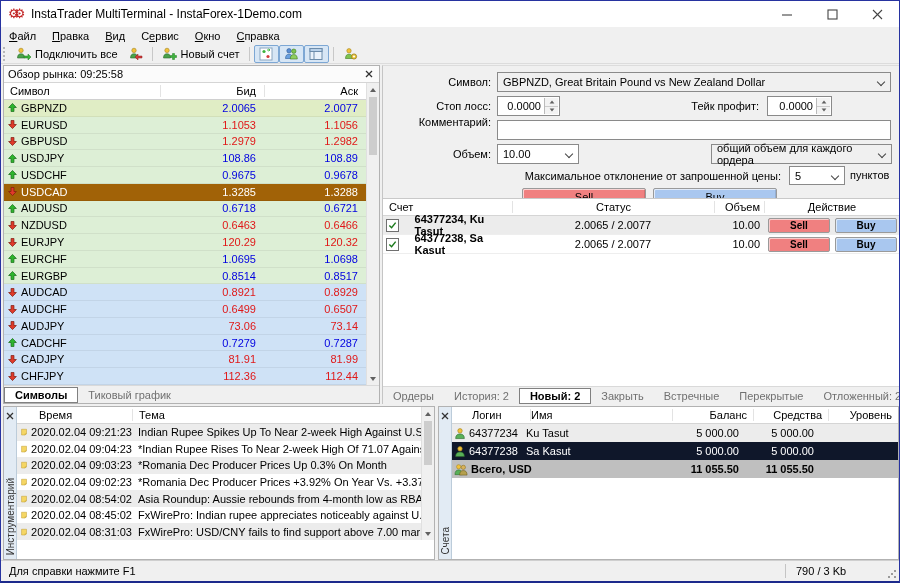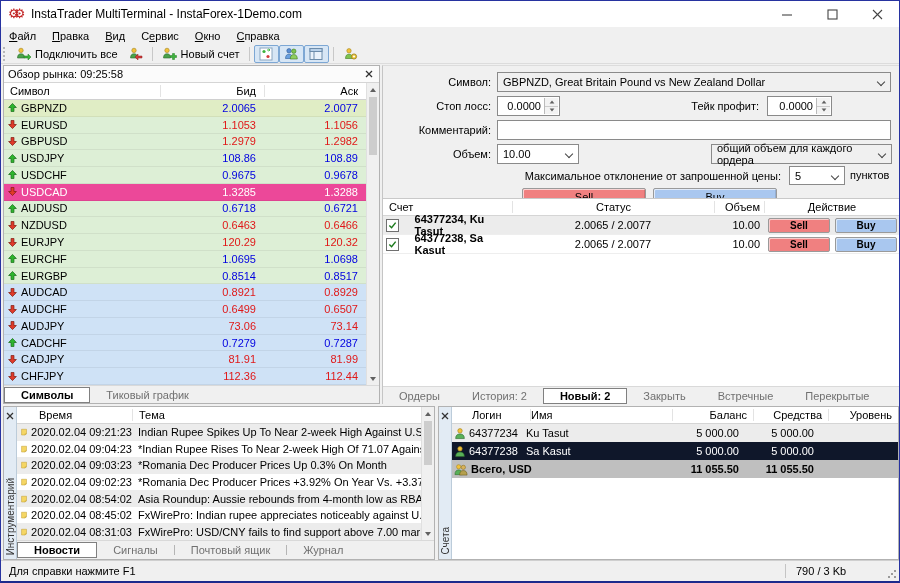--- a/index.html
+++ b/index.html
@@ -38,25 +38,25 @@
   .mw-colhead { position:absolute; top:17px; left:0; right:13px; height:17px; border-bottom:1px solid #d0d0d0; display:flex; align-items:center; background:#fff; }
   .mw-colhead .c1 { width:156px; padding-left:6px; }
   .mw-colhead .c2 { width:104px; text-align:right; padding-right:8px; border-left:1px solid #e3e3e3; }
   .mw-colhead .c3 { flex:1; text-align:right; padding-right:8px; border-left:1px solid #e3e3e3; }
   .mw-rows { position:absolute; top:34px; bottom:18px; left:0; right:13px; display:flex; flex-direction:column; }
   .mw-row { flex:1; display:flex; align-items:center; border-bottom:1px solid rgba(0,0,0,0.06); }
   .mw-row .sym { width:156px; display:flex; align-items:center; gap:4px; padding-left:4px; font-weight:400; }
   .mw-row .bid { width:104px; text-align:right; padding-right:8px; }
   .mw-row .ask { flex:1; text-align:right; padding-right:8px; }
   .bg-green { background:#ddefd6; } .bg-greenf { background:#e0edc5; } .bg-blue { background:#cfe2f6; }
-  .bg-sel { background:#ec4899; color:#fff; }
+  .bg-sel { background:#a16207; color:#fff; }
   .txt-blue { color:#0000e0; } .txt-red { color:#e01818; }
   
   .btabs { position:absolute; bottom:0; left:0; height:18px; right:0; display:flex; align-items:center; background:#f0f0f0; border-top:1px solid #d9d9d9; overflow:hidden; white-space:nowrap; }
-  .btab { padding:1px 16px; color:#707070; }
+  .btab { padding:1px 10px; color:#707070; }
   .btab.on { background:#fff; border:1px solid #808080; color:#000; }
   .tabsep { width:1px; height:10px; background:#b5b5b5; }
   
   .sbar { position:absolute; width:13px; background:#f0f0f0; border-left:1px solid #e0e0e0; }
   .sarr { height:13px; display:flex; align-items:center; justify-content:center; }
   .sthumb { margin:1px 2px; height:58px; background:#cdcdcd; }
   .tri-u { width:0;height:0;border-left:3px solid transparent;border-right:3px solid transparent;border-bottom:4px solid #606060; }
   .tri-d { width:0;height:0;border-left:3px solid transparent;border-right:3px solid transparent;border-top:4px solid #606060; }
   
   .op { position:absolute; left:381px; top:64px; width:517px; height:339px; background:#f0f0f0; border-left:1px solid #c5c5c5; border-top:1px solid #dcdcdc; }
@@ -468,21 +468,21 @@
       <span class="spin">
           <div>
             <span class="tri-u"></span>
           </div>
           <div>
             <span class="tri-d"></span>
           </div>
         </span>
     </div>
 
-    <div class="frow" style="top:54px; left:0; width:112px;">
+    <div class="frow" style="top:46px; left:0; width:112px;">
         <span class="flabel" style="width:100%;">Комментарий:</span>
       </div>
     <div class="tinput white" style="position:absolute; top:54px; left:114px; right:8px;">
         <span></span>
       </div>
 
     <div class="frow" style="top:78px; left:0; width:112px;">
         <span class="flabel" style="width:100%;">Объем:</span>
       </div>
     <div class="combo white" style="position:absolute; top:78px; left:114px; width:82px;">
@@ -658,28 +658,20 @@
       </div>
     <div class="sbar" style="top:0; bottom:19px; right:0;">
       <div class="sarr">
           <div class="tri-u"></div>
         </div>
       <div class="sthumb" style="height:44px;"></div>
       <div class="sarr" style="position:absolute; bottom:0; left:0; right:0;">
           <div class="tri-d"></div>
         </div>
     </div>
-    <div class="btabs" id="news-tabs">
-        <span class="btab on" style="font-weight: bold;">Новости</span>
-        <span class="btab">Сигналы</span>
-        <span class="tabsep"></span>
-        <span class="btab">Почтовый ящик</span>
-        <span class="tabsep"></span>
-        <span class="btab">Журнал</span>
-      </div>
   </div>
 
   <div class="panel acp">
     <div class="vstrip">
       <span class="x">
           <svg width="8" height="8">
             <line class="xglyph" x1="1" y1="1" x2="7" y2="7"></line>
             <line class="xglyph" x1="7" y1="1" x2="1" y2="7"></line>
           </svg>
         </span>

